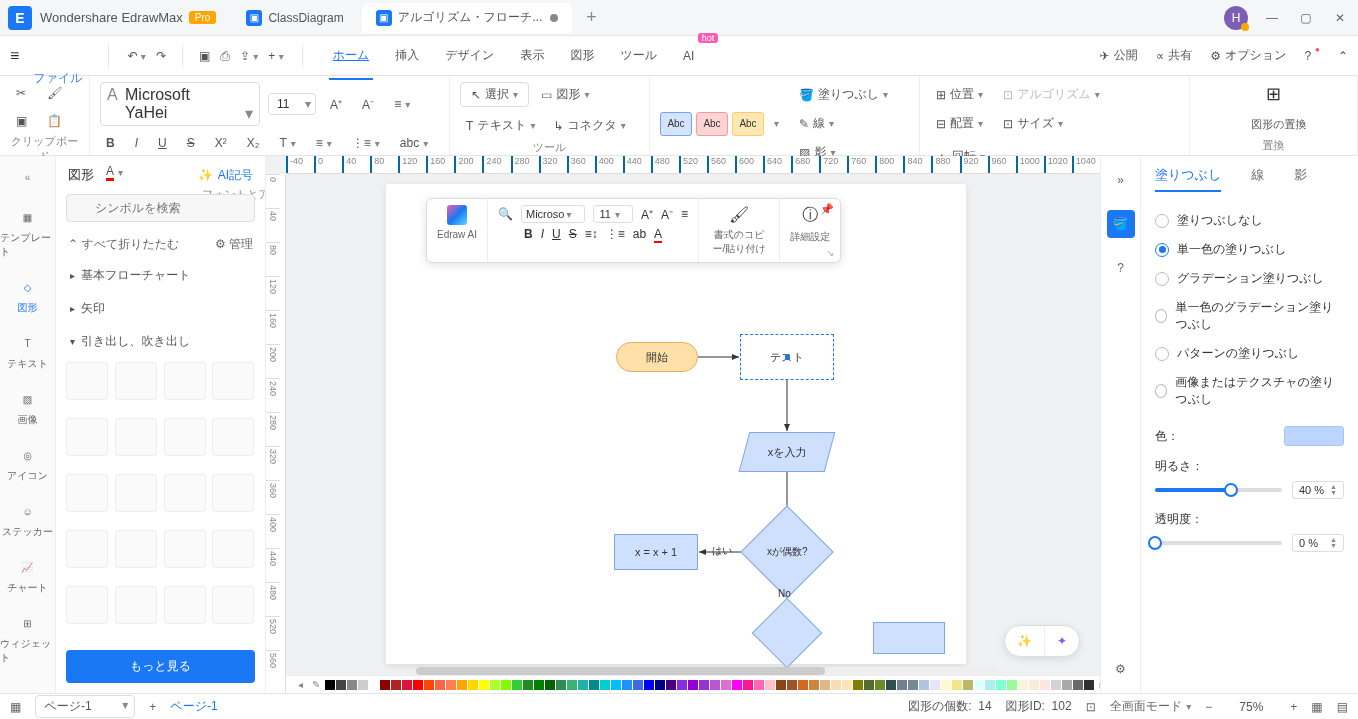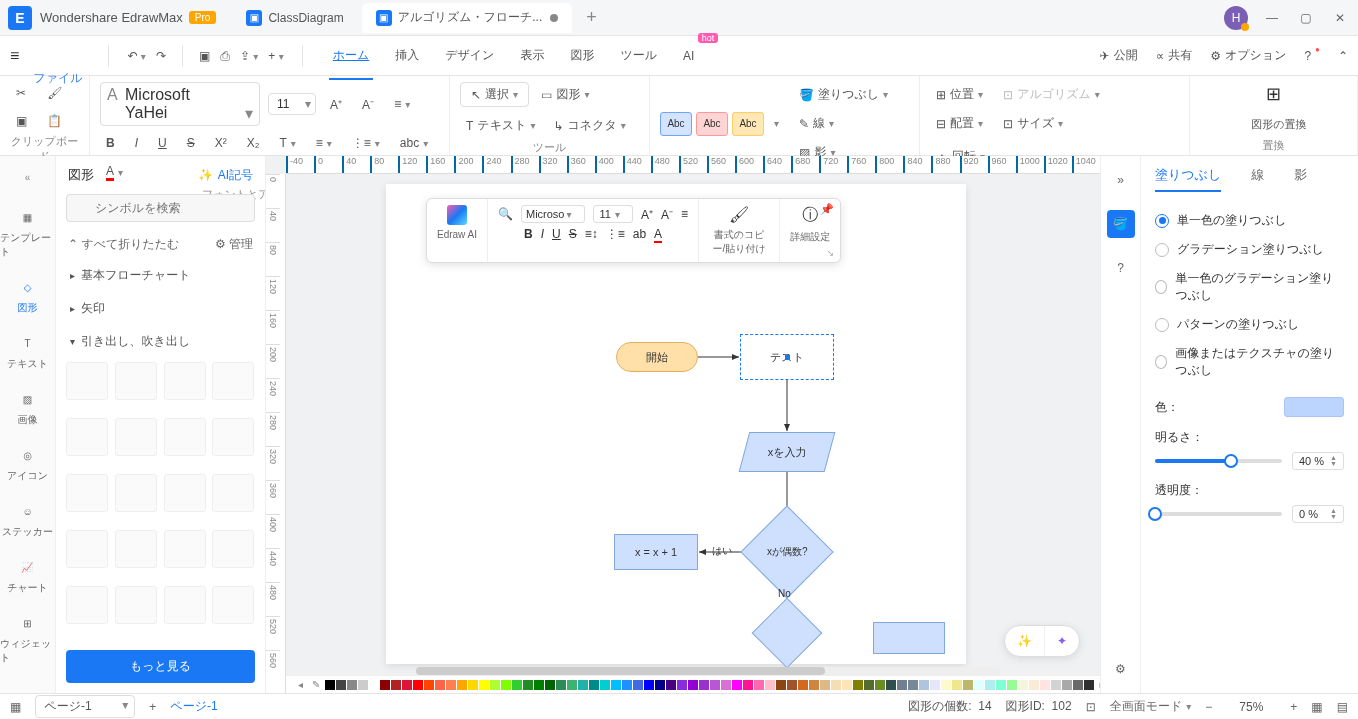--- a/index.html
+++ b/index.html
@@ -632,20 +632,24 @@
     <span class="rv-btn" style="margin-top:auto;margin-bottom:10px;">⚙</span>
   </div>
 
   <div class="prop-panel">
     <div class="prop-tabs">
       <span class="prop-tab active">塗りつぶし</span>
       <span class="prop-tab">線</span>
       <span class="prop-tab">影</span>
     </div>
     <div class="radio-option">
+        <span class="radio"></span>
+        <span>塗りつぶしなし</span>
+      </div>
+    <div class="radio-option">
         <span class="radio checked"></span>
         <span>単一色の塗りつぶし</span>
       </div>
     <div class="radio-option">
         <span class="radio"></span>
         <span>グラデーション塗りつぶし</span>
       </div>
     <div class="radio-option">
         <span class="radio"></span>
         <span>単一色のグラデーション塗りつぶし</span>

